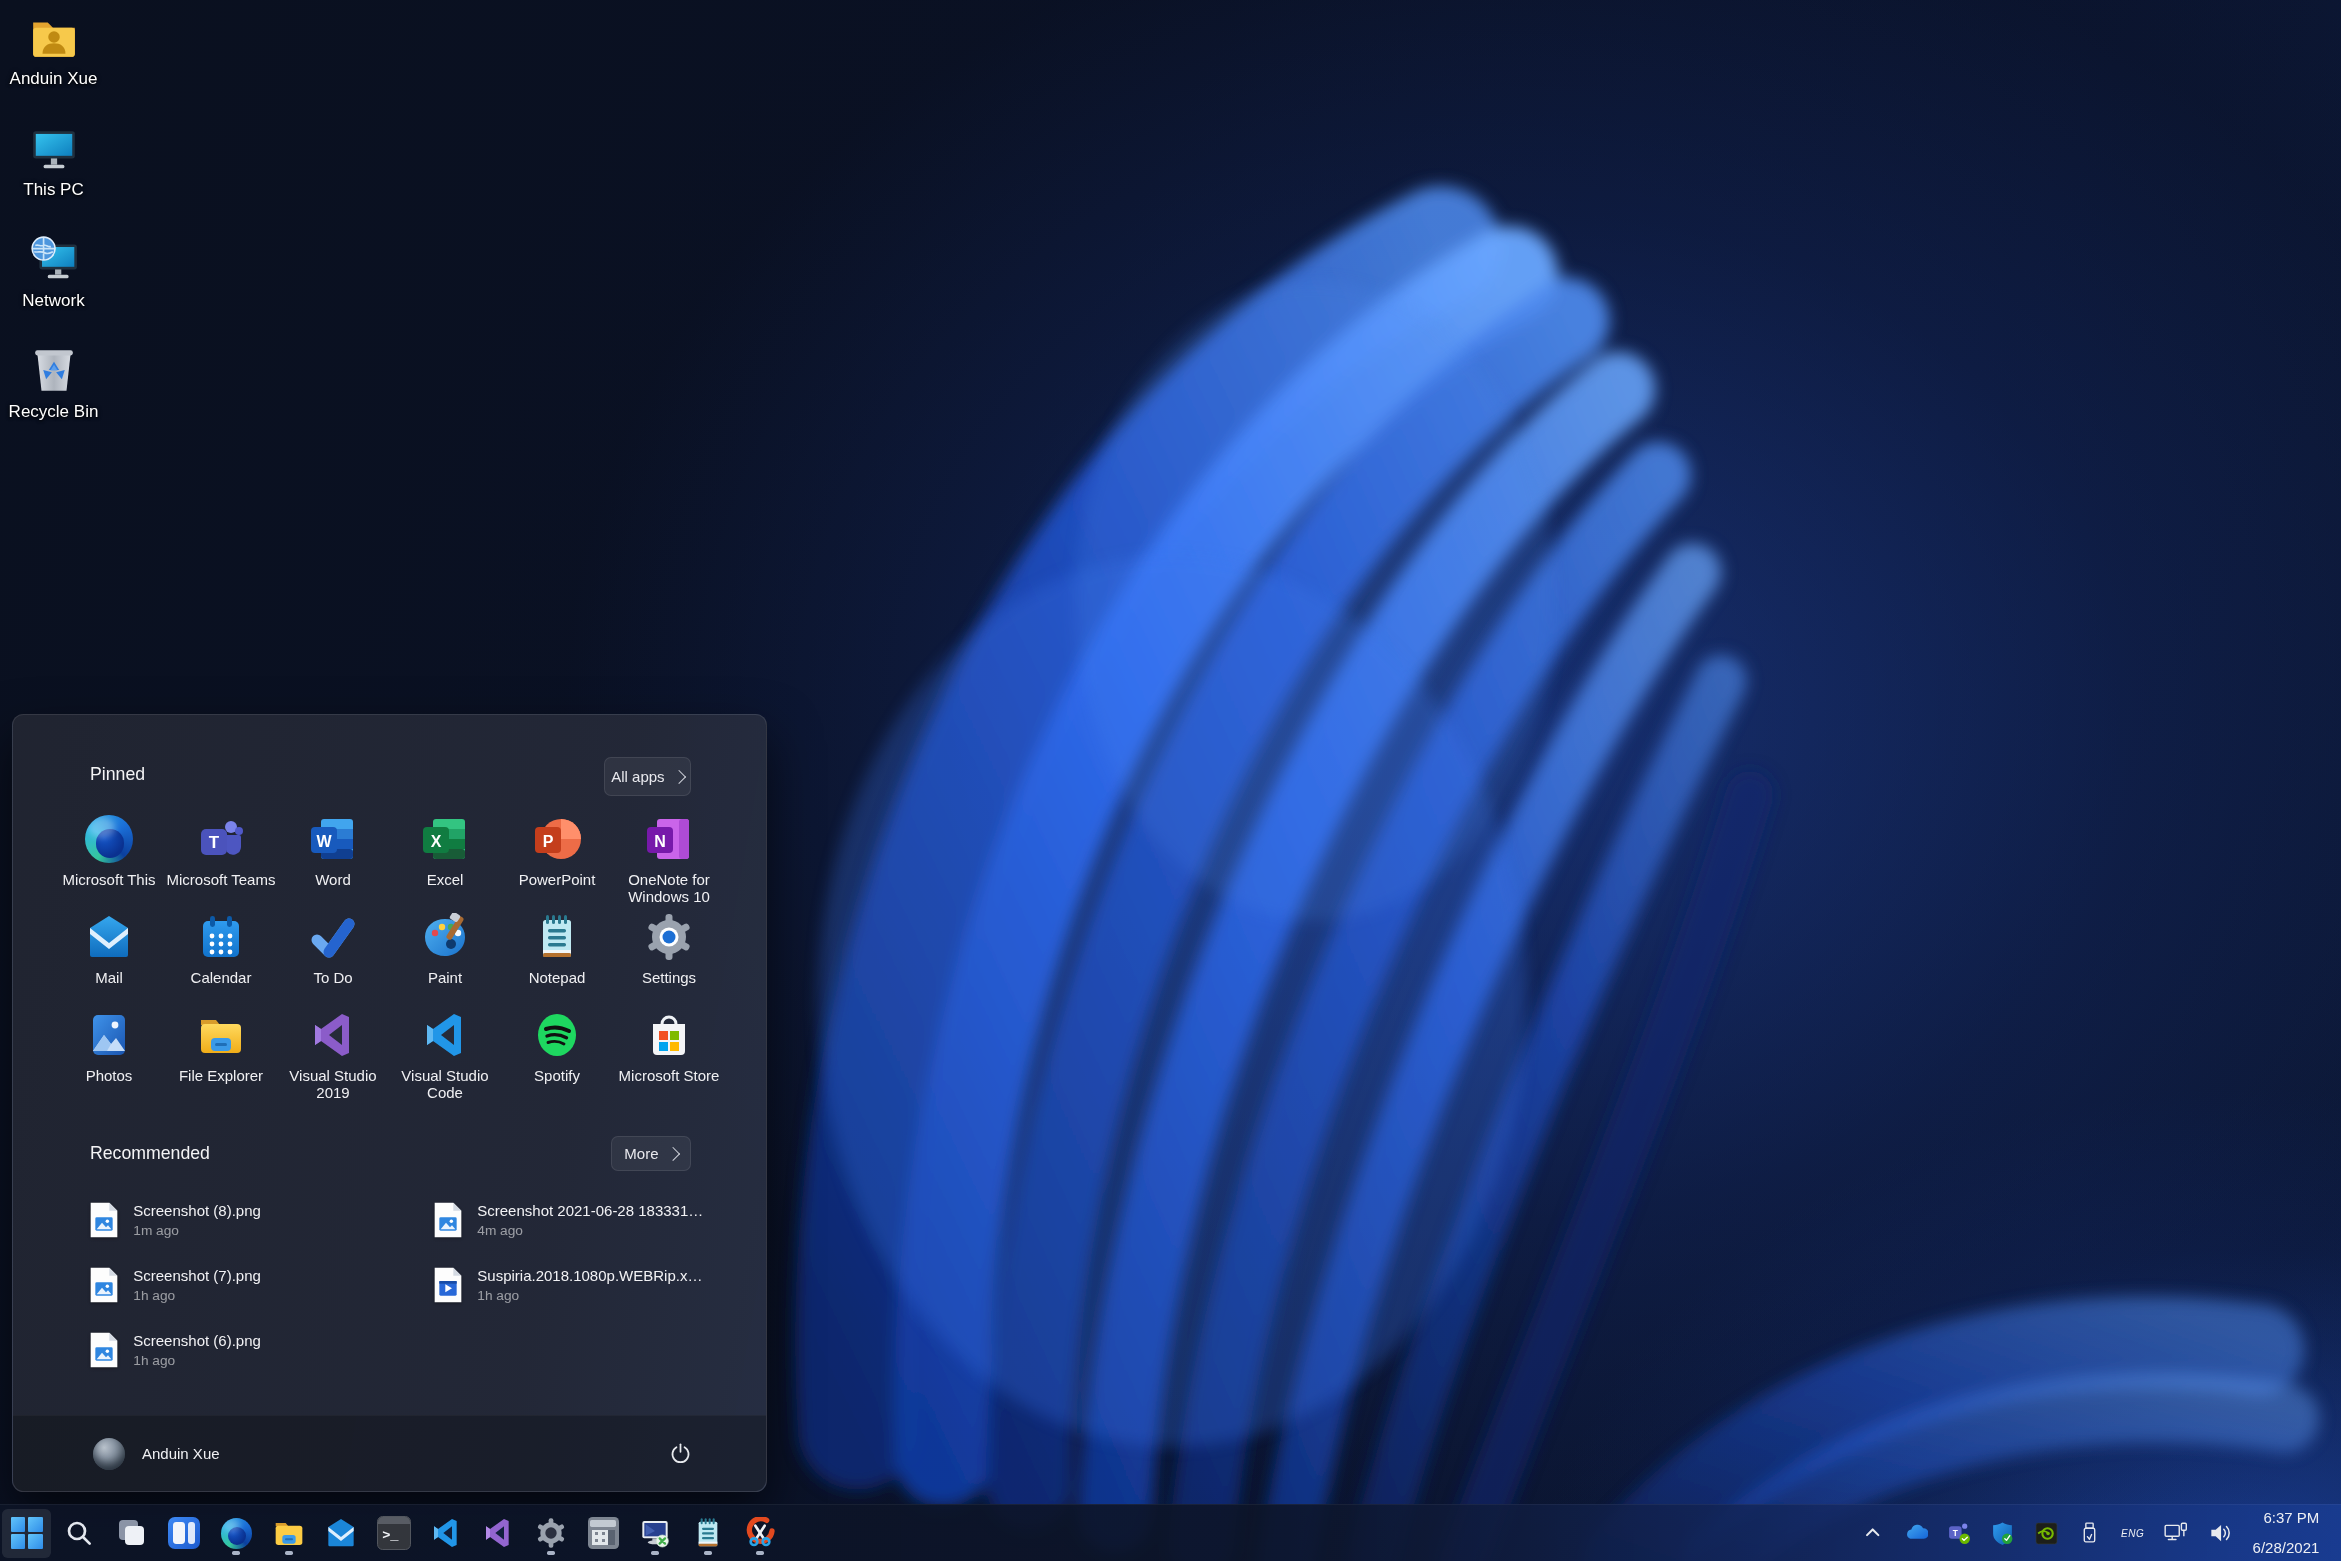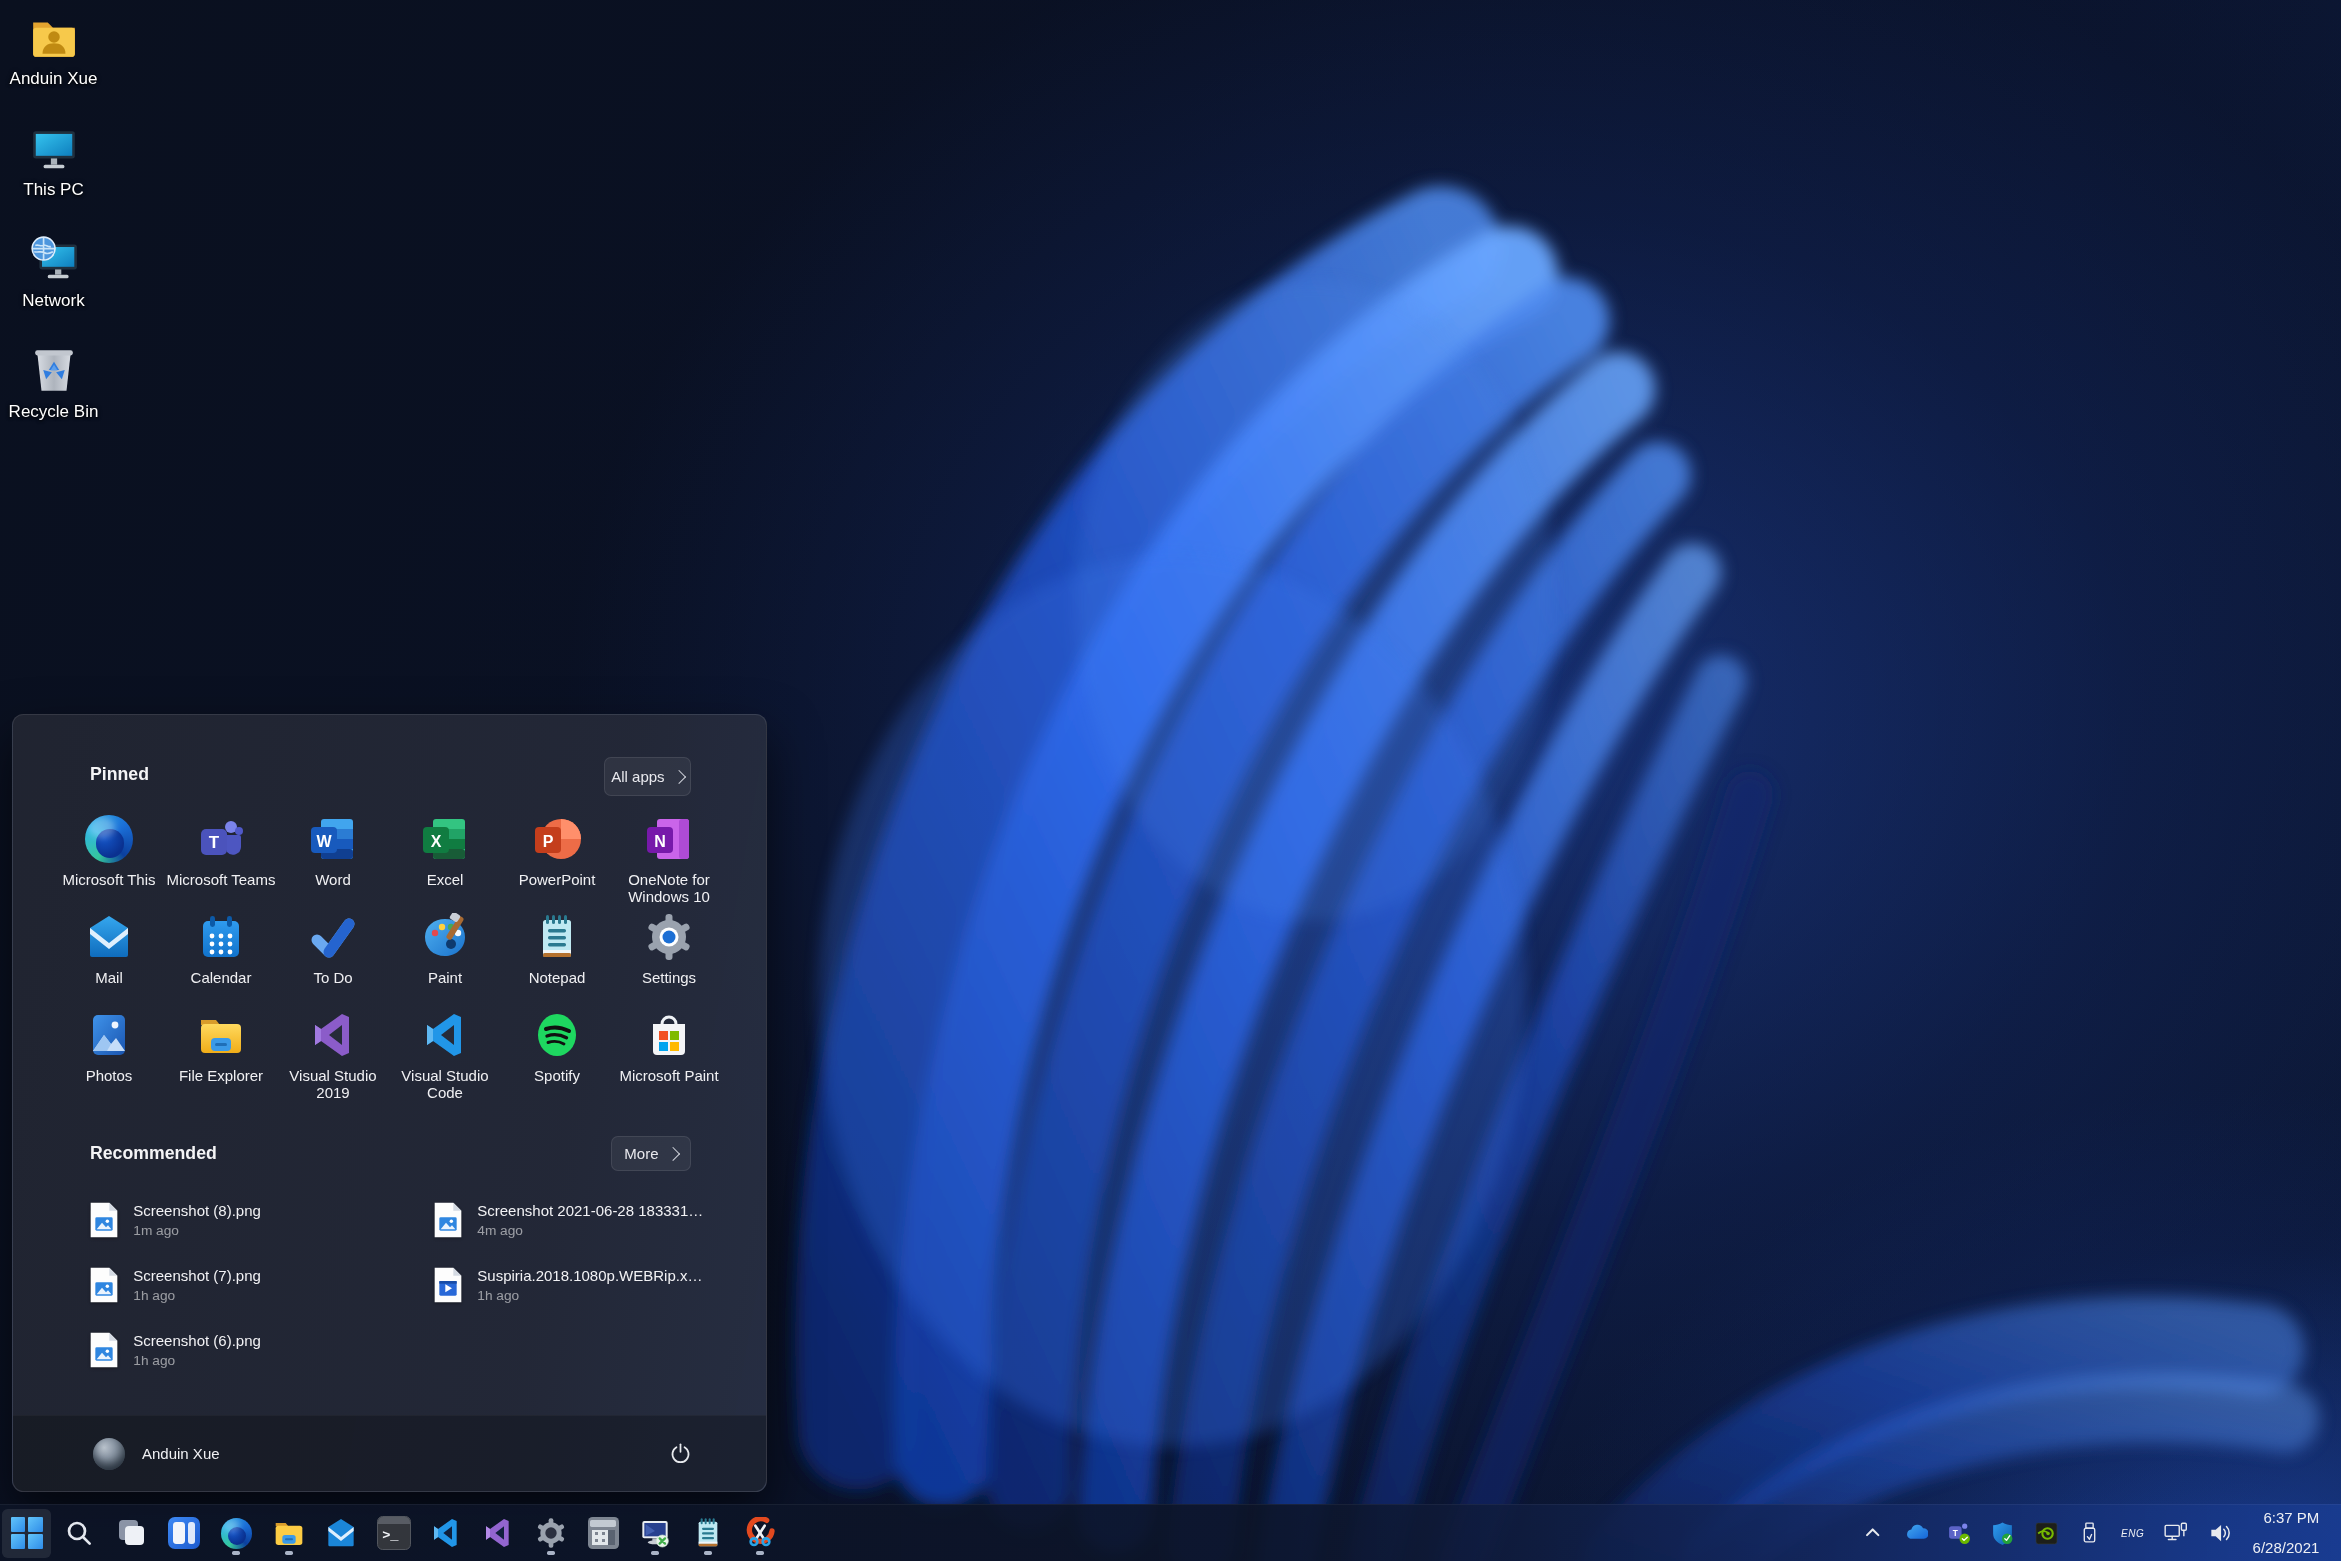--- a/index.html
+++ b/index.html
@@ -18,21 +18,21 @@
   .desktop-icons{position:absolute;left:8px;top:10.3px;display:flex;flex-direction:column;gap:33px;}
   .dicon{width:91px;display:flex;flex-direction:column;align-items:center;gap:5.7px;cursor:default;}
   .dicon .art{width:53px;height:53px;display:flex;align-items:center;justify-content:center;}
   .dicon .dlabel{font-size:17px;color:#fff;text-align:center;text-shadow:0 1.1px 2.9px rgba(0,0,0,.95),0 0 4.6px rgba(0,0,0,.6);line-height:19.4px;}
 
   
   .start-menu{position:absolute;left:12px;top:714px;width:753px;height:776px;
     background:linear-gradient(100deg,rgba(33,37,49,.97) 0%,rgba(36,41,56,.96) 70%,rgba(40,48,68,.95) 100%);
     border:0.6px solid rgba(255,255,255,.09);border-radius:11.4px;
     box-shadow:0 23px 51px rgba(0,0,0,.6);}
-  .sm-header{position:absolute;left:77px;font-size:17.7px;font-weight:700;color:#f4f4f6;}
+  .sm-header{position:absolute;left:77px;font-size:17.7px;font-weight:400;color:#f4f4f6;}
   .sm-btn{position:absolute;display:flex;align-items:center;gap:9.1px;justify-content:center;
     background:rgba(255,255,255,.06);border:0.6px solid rgba(255,255,255,.09);border-radius:7px;
     color:#e9e9ee;font-size:15px;cursor:pointer;}
   .chev{width:9.1px;height:9.1px;border-right:1.7px solid #cfd2da;border-top:1.7px solid #cfd2da;transform:rotate(45deg);margin-top:1.1px;}
 
   .pinned-grid{position:absolute;left:40px;top:87px;width:675px;display:grid;
     grid-template-columns:repeat(6,112px);grid-auto-rows:98px;}
   .pin{display:flex;flex-direction:column;align-items:center;padding-top:12.6px;border-radius:4.6px;cursor:pointer;}
   .pin .plabel{margin-top:8px;font-size:15px;line-height:17.7px;color:#f0f0f3;text-align:center;max-width:110px;}
 
@@ -510,21 +510,21 @@
         <div class="icon84">
           <svg width="48" height="48" viewBox="0 0 48 48">
             <path d="M17 13 a7 7 0 0 1 14 0" fill="none" stroke="#eef1f5" stroke-width="3"></path>
             <path d="M8 13 h32 v27 a4 4 0 0 1 -4 4 H12 a4 4 0 0 1 -4 -4 Z" fill="#f4f5f7"></path>
             <rect x="14" y="20" width="9" height="9" fill="#f25022"></rect>
             <rect x="25" y="20" width="9" height="9" fill="#7fba00"></rect>
             <rect x="14" y="31" width="9" height="9" fill="#00a4ef"></rect>
             <rect x="25" y="31" width="9" height="9" fill="#ffb900"></rect>
           </svg>
         </div>
-        <div class="plabel">Microsoft Paint</div>
+        <div class="plabel">Microsoft Store</div>
       </div>
     </div>
 
     <div class="sm-header" style="top:428px;">Recommended</div>
     <div class="sm-btn" style="left:598px;top:421px;width:78px;height:33px;">
       <span>More</span>
       <span class="chev"></span>
     </div>
 
     <div class="rec-grid">

